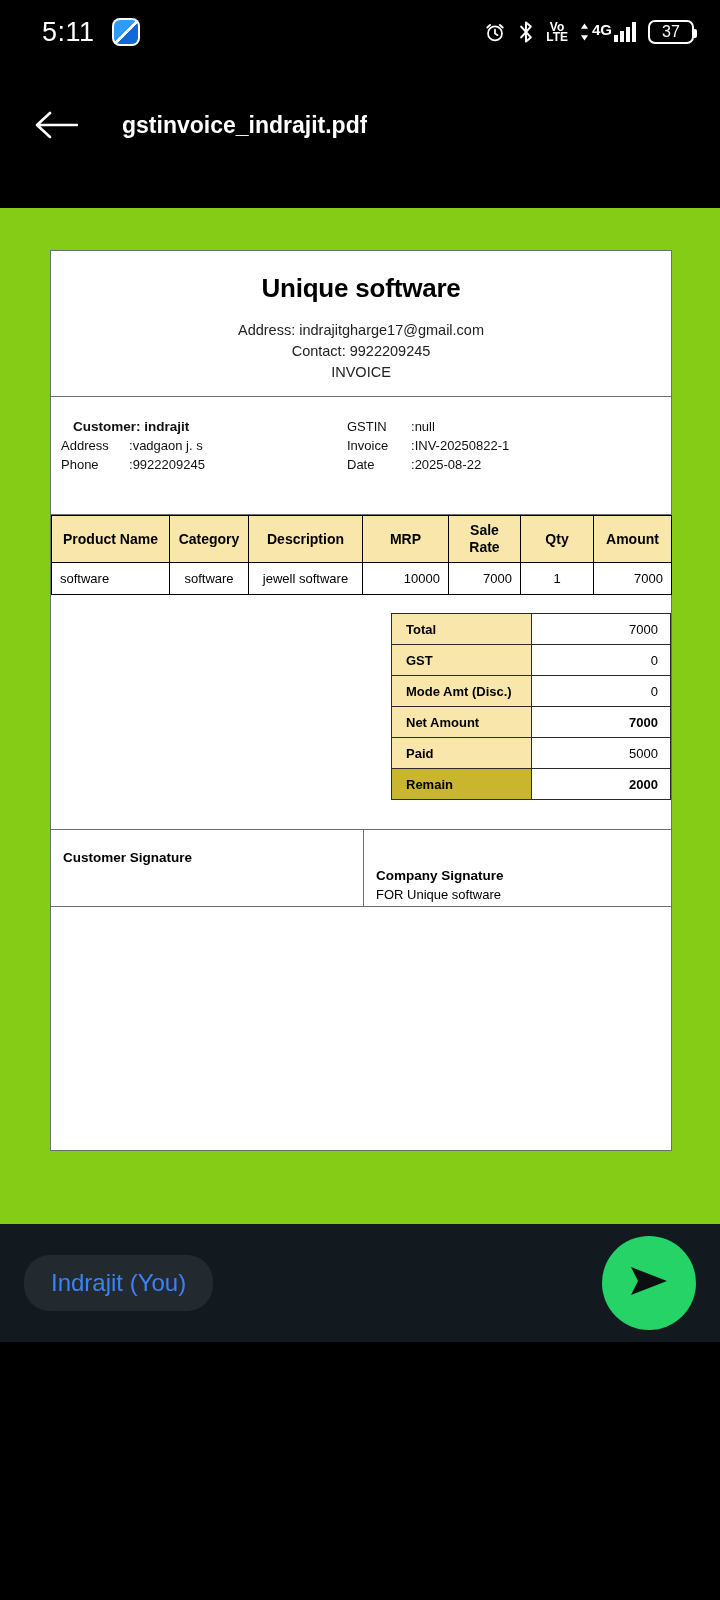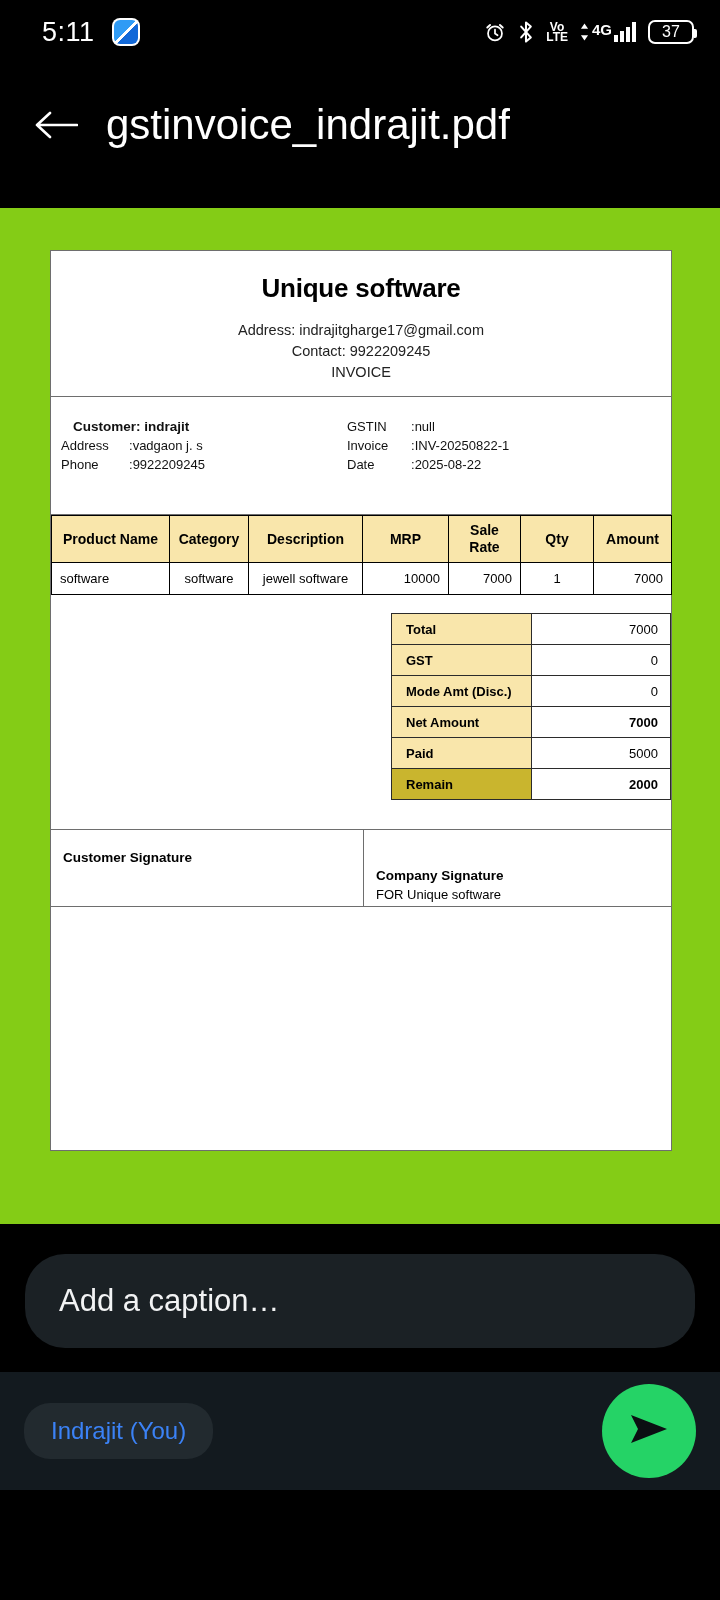--- a/index.html
+++ b/index.html
@@ -48,21 +48,21 @@
   
   .appbar {
     height: 122px; display: flex; align-items: center;
     padding: 0 0 0 30px; background: #000; color: #fff;
   }
   .back-btn {
     width: 52px; height: 52px; display: flex; align-items: center; justify-content: center;
     cursor: pointer;
   }
   .appbar-title {
-    font-size: 42px; font-weight: 400; margin-left: 24px;
+    font-size: 23px; font-weight: 700; margin-left: 40px;
     white-space: nowrap; overflow: hidden;
   }
   .appbar-spacer { height: 22px; background: #000; }
 
   
   .docpage {
     background: #84cc16; height: 1016px; width: 100%;
     padding: 42px 0 0 2px; position: relative;
   }
   .invoice {
@@ -335,25 +335,20 @@
         <div class="sign-title">Company Signature</div>
         <div class="sign-sub">FOR Unique software</div>
       </div>
     </div>
 
     <div class="sign-blank"></div>
   </div>
 </div>
 
 <div class="bottom">
-  <div class="caption-zone">
-    <div class="caption-pill">
-      <span class="caption-text">Add a caption…</span>
-    </div>
-  </div>
 
   <div class="send-bar">
     <span class="recipient-chip">
       <span>Indrajit (You)</span>
     </span>
     <span class="send-btn">
       <span>
         <svg width="46" height="40" viewBox="0 0 46 40">
           <path d="M5 6 L41 20 L5 34 L12 20 Z" fill="#0b0f12"></path>
         </svg>

